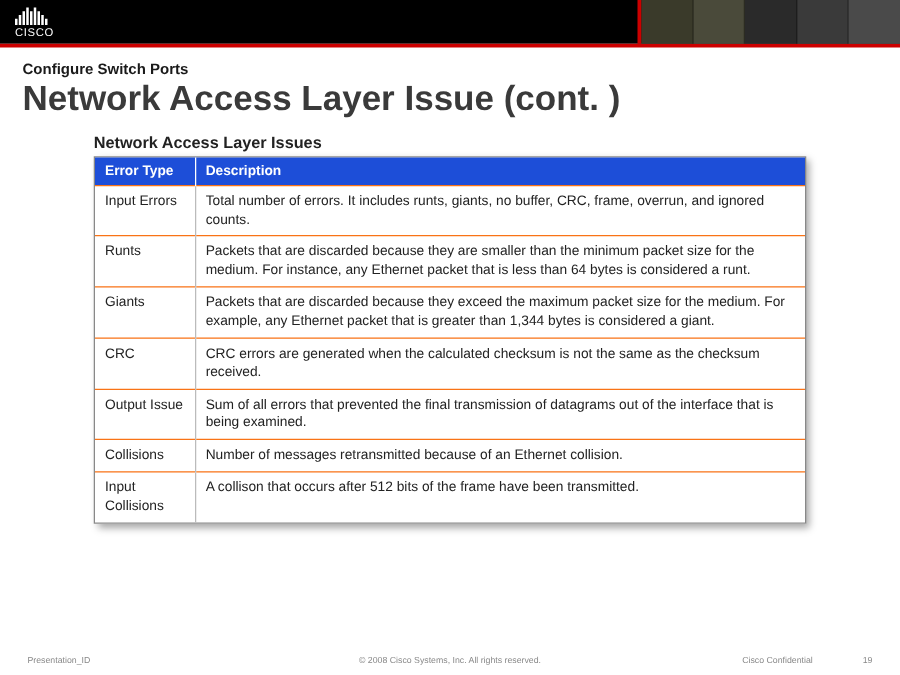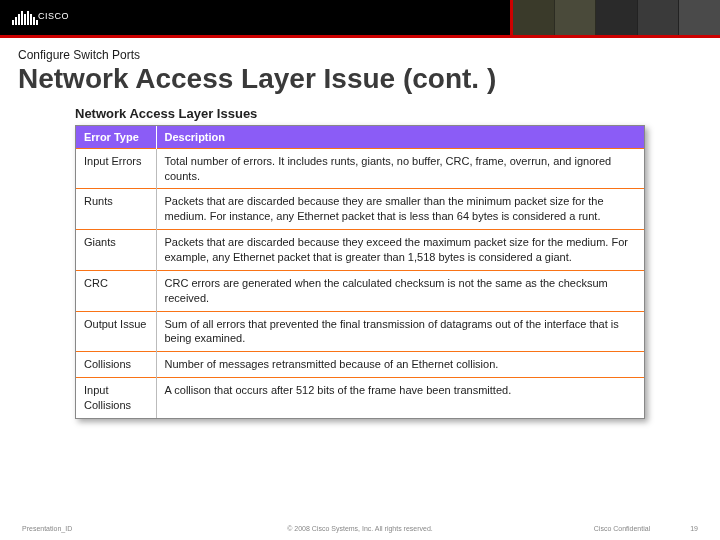--- a/index.html
+++ b/index.html
@@ -1,46 +1,46 @@
 <!DOCTYPE html>
 <html><head>
 <meta charset="utf-8">
 <style>
 * { margin: 0; padding: 0; box-sizing: border-box; }
 body { width: 720px; height: 540px; background: #fff; font-family: Arial, Helvetica, sans-serif; position: relative; overflow: hidden; }
 
 .topbar { width: 100%; height: 35px; background: #000; display: flex; align-items: center; justify-content: space-between; }
-.logo { display: flex; align-items: flex-start; color: #fff; padding-left: 12px; padding-top: 2px; }
+.logo { display: flex; flex-direction: column; align-items: flex-start; color: #fff; padding-left: 12px; padding-top: 2px; }
 .logo-bars { display: flex; gap: 1px; align-items: flex-end; height: 14px; margin-bottom: 1px; }
 .logo-bars span { width: 2px; background: #fff; display: inline-block; }
 .logo-bars span:nth-child(1){height:5px}
 .logo-bars span:nth-child(2){height:8px}
 .logo-bars span:nth-child(3){height:11px}
 .logo-bars span:nth-child(4){height:14px}
 .logo-bars span:nth-child(5){height:11px}
 .logo-bars span:nth-child(6){height:14px}
 .logo-bars span:nth-child(7){height:11px}
 .logo-bars span:nth-child(8){height:8px}
 .logo-bars span:nth-child(9){height:5px}
 .logo-text { font-size: 9px; letter-spacing: 0.5px; }
 .people-strip { width: 210px; height: 35px; background: linear-gradient(90deg,#3a3a2a 0 20%,#4a4a3a 20% 40%,#2a2a2a 40% 60%,#3a3a3a 60% 80%,#4a4a4a 80% 100%); border-left: 3px solid #c00; display:flex; }
 .people-strip div{flex:1;border-left:1px solid rgba(0,0,0,.4);}
 .people-strip div:first-child{border-left:none;}
 .redline { width: 100%; height: 3px; background: #c00; }
 
 .content { padding: 10px 18px 0 18px; }
-.kicker { font-size: 12px; font-weight: normal; color: #1a1a1a; margin-bottom: 2px; }
+.kicker { font-size: 12px; font-weight: bold; color: #1a1a1a; margin-bottom: 2px; }
 .title { font-size: 28px; font-weight: bold; color: #3a3a3a; line-height: 1.1; margin-bottom: 8px; }
 
 .panel-wrap { width: 570px; margin: 11px auto; }
 .panel-title { font-size: 13px; font-weight: bold; color: #222; margin-bottom: 4px; }
 .panel { border: 1px solid #888; box-shadow: 3px 3px 6px rgba(0,0,0,0.35); }
 
 table { width: 100%; border-collapse: collapse; font-size: 11px; }
-thead th { background: #8b5cf6; color: #fff; font-weight: bold; text-align: left; padding: 5px 8px; border-right: 1px solid #fff; }
+thead th { background: #1d4ed8; color: #fff; font-weight: bold; text-align: left; padding: 5px 8px; border-right: 1px solid #fff; }
 thead th:last-child { border-right: none; }
 tbody td { padding: 5px 8px; vertical-align: top; border-top: 1px solid #f97316; border-right: 1px solid #bbb; color: #222; line-height: 1.35; }
 tbody td:last-child { border-right: none; }
 tbody td:first-child { width: 80px; }
 
 .footer { position: absolute; bottom: 8px; left: 0; width: 100%; display: flex; justify-content: space-between; padding: 0 22px; font-size: 7px; color: #888; }
 .footer .mid { position: absolute; left: 50%; transform: translateX(-50%); }
 .footer .right { display: flex; gap: 40px; }
 </style>
 </head>
@@ -89,21 +89,21 @@
           <tr>
               <td>Input Errors</td>
               <td>Total number of errors. It includes runts, giants, no buffer, CRC, frame, overrun, and ignored counts.</td>
             </tr>
           <tr>
               <td>Runts</td>
               <td>Packets that are discarded because they are smaller than the minimum packet size for the medium. For instance, any Ethernet packet that is less than 64 bytes is considered a runt.</td>
             </tr>
           <tr>
               <td>Giants</td>
-              <td>Packets that are discarded because they exceed the maximum packet size for the medium. For example, any Ethernet packet that is greater than 1,518 bytes is considered a giant.</td>
+              <td>Packets that are discarded because they exceed the maximum packet size for the medium. For example, any Ethernet packet that is greater than 1,344 bytes is considered a giant.</td>
             </tr>
           <tr>
               <td>CRC</td>
               <td>CRC errors are generated when the calculated checksum is not the same as the checksum received.</td>
             </tr>
           <tr>
               <td>Output Issue</td>
               <td>Sum of all errors that prevented the final transmission of datagrams out of the interface that is being examined.</td>
             </tr>
           <tr>

